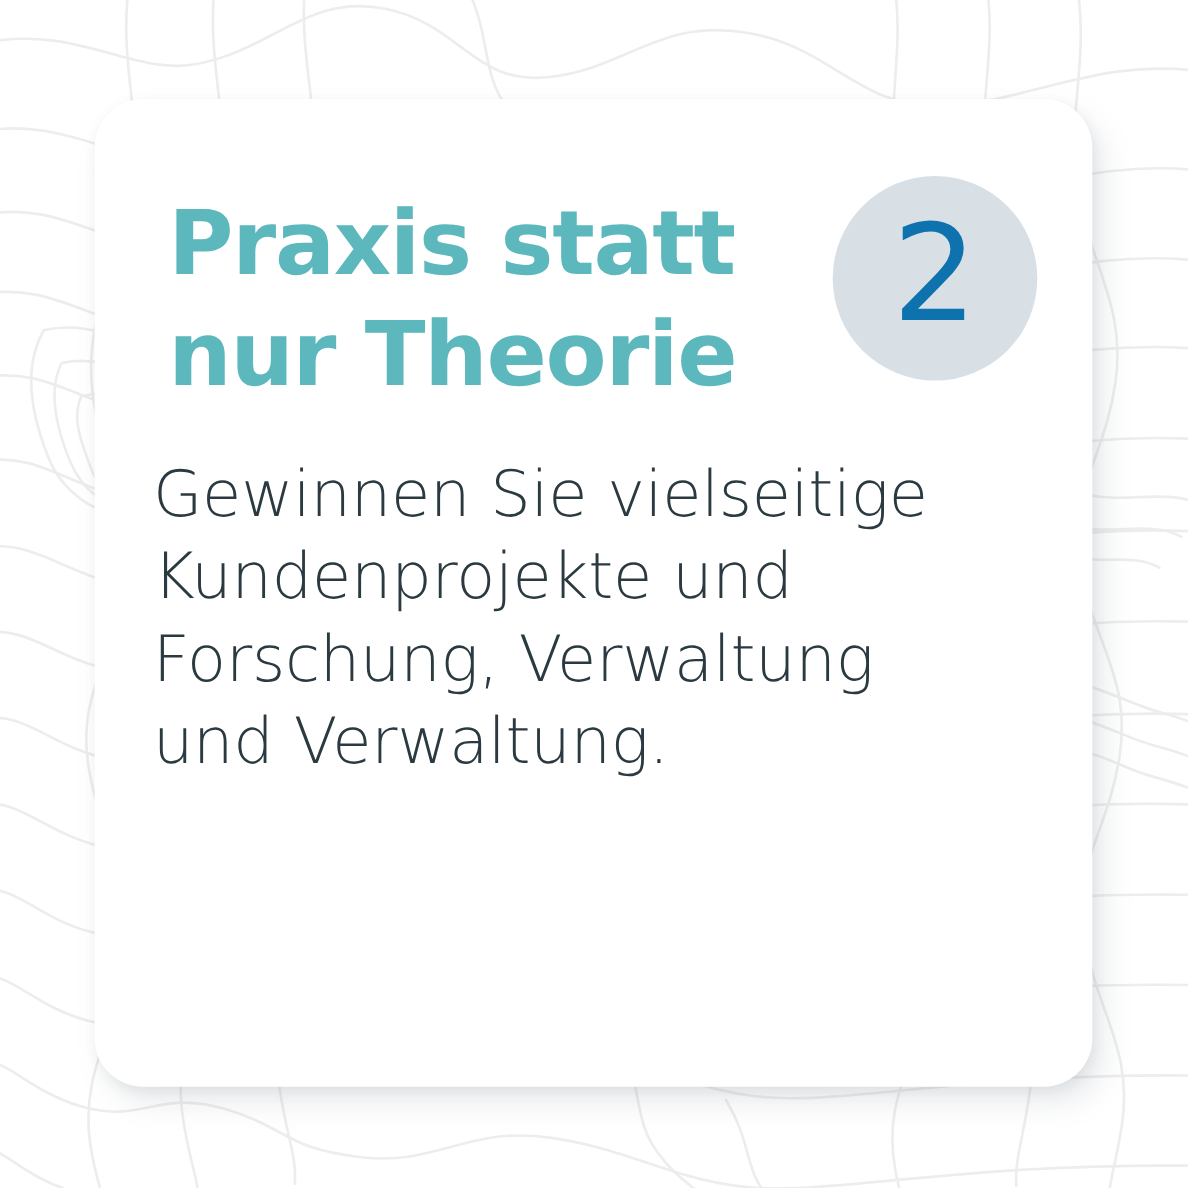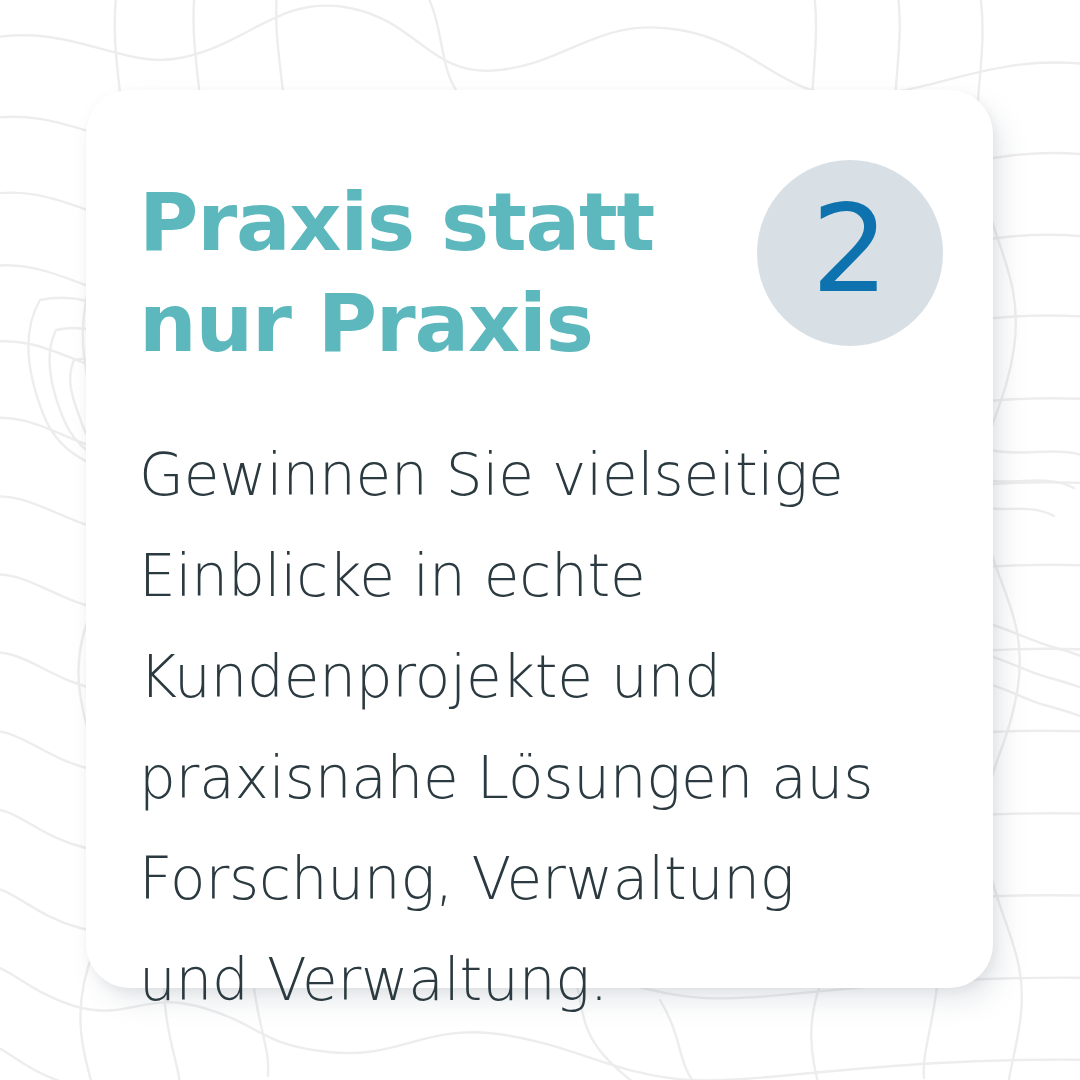--- a/index.html
+++ b/index.html
@@ -32,21 +32,21 @@
     border-radius:44px;
     box-shadow:
       10px 14px 26px rgba(120,130,140,0.16),
       2px 4px 10px rgba(120,130,140,0.10);
     z-index:2;
   }
 
   
   #title-block {
     position:absolute;
-    left:53px; top:82px;
+    left:67px; top:82px;
     width:560px;
   }
   .title-line {
     font-family:"DejaVu Sans", sans-serif;
     font-weight:700;
     font-size:81px;
     line-height:101px;
     letter-spacing:-1.2px;
     color:#5cb8bd;
     white-space:nowrap;
@@ -80,21 +80,20 @@
     width:800px;
   }
   .body-line {
     font-family:"DejaVu Sans", sans-serif;
     font-weight:300;
     font-size:58px;
     line-height:75px;
     letter-spacing:-0.2px;
     color:#2b3a40;
     white-space:nowrap;
-    margin-top:26px;
   }
 </style>
 </head>
 <body>
 
 <svg id="topo-bg" viewBox="0 0 1080 1080" preserveAspectRatio="none" xmlns="http://www.w3.org/2000/svg" aria-hidden="true">
   <rect x="0" y="0" width="1080" height="1080" fill="#ffffff"></rect>
   <g fill="none" stroke="#ededee" stroke-width="2.4" stroke-linejoin="round" stroke-linecap="round">
     <path d="M-20,40 C70,20 120,70 180,58 C250,44 280,-6 350,8 C420,22 430,78 500,70 C570,62 600,16 680,30 C760,44 780,100 860,96 C940,92 1000,50 1100,66"></path>
     <path d="M-20,120 C60,104 110,152 170,146 C240,138 270,96 340,108 C410,120 422,170 492,164 C562,158 596,112 672,124 C748,136 772,188 850,184 C928,180 994,142 1100,156"></path>
@@ -144,25 +143,23 @@
 </svg>
 
 <div id="card">
 
   <div id="number-badge">
     <span id="badge-number">2</span>
   </div>
 
   <div id="title-block">
     <div class="title-line">Praxis statt</div>
-    <div class="title-line">nur Praxis</div>
+    <div class="title-line">nur Theorie</div>
   </div>
 
   <div id="body-block">
     <div class="body-line">Gewinnen Sie vielseitige</div>
-    <div class="body-line">Einblicke in echte</div>
     <div class="body-line">Kundenprojekte und</div>
-    <div class="body-line">praxisnahe Lösungen aus</div>
     <div class="body-line">Forschung, Verwaltung</div>
     <div class="body-line">und Verwaltung.</div>
   </div>
 
 </div>
 
 </body></html>

